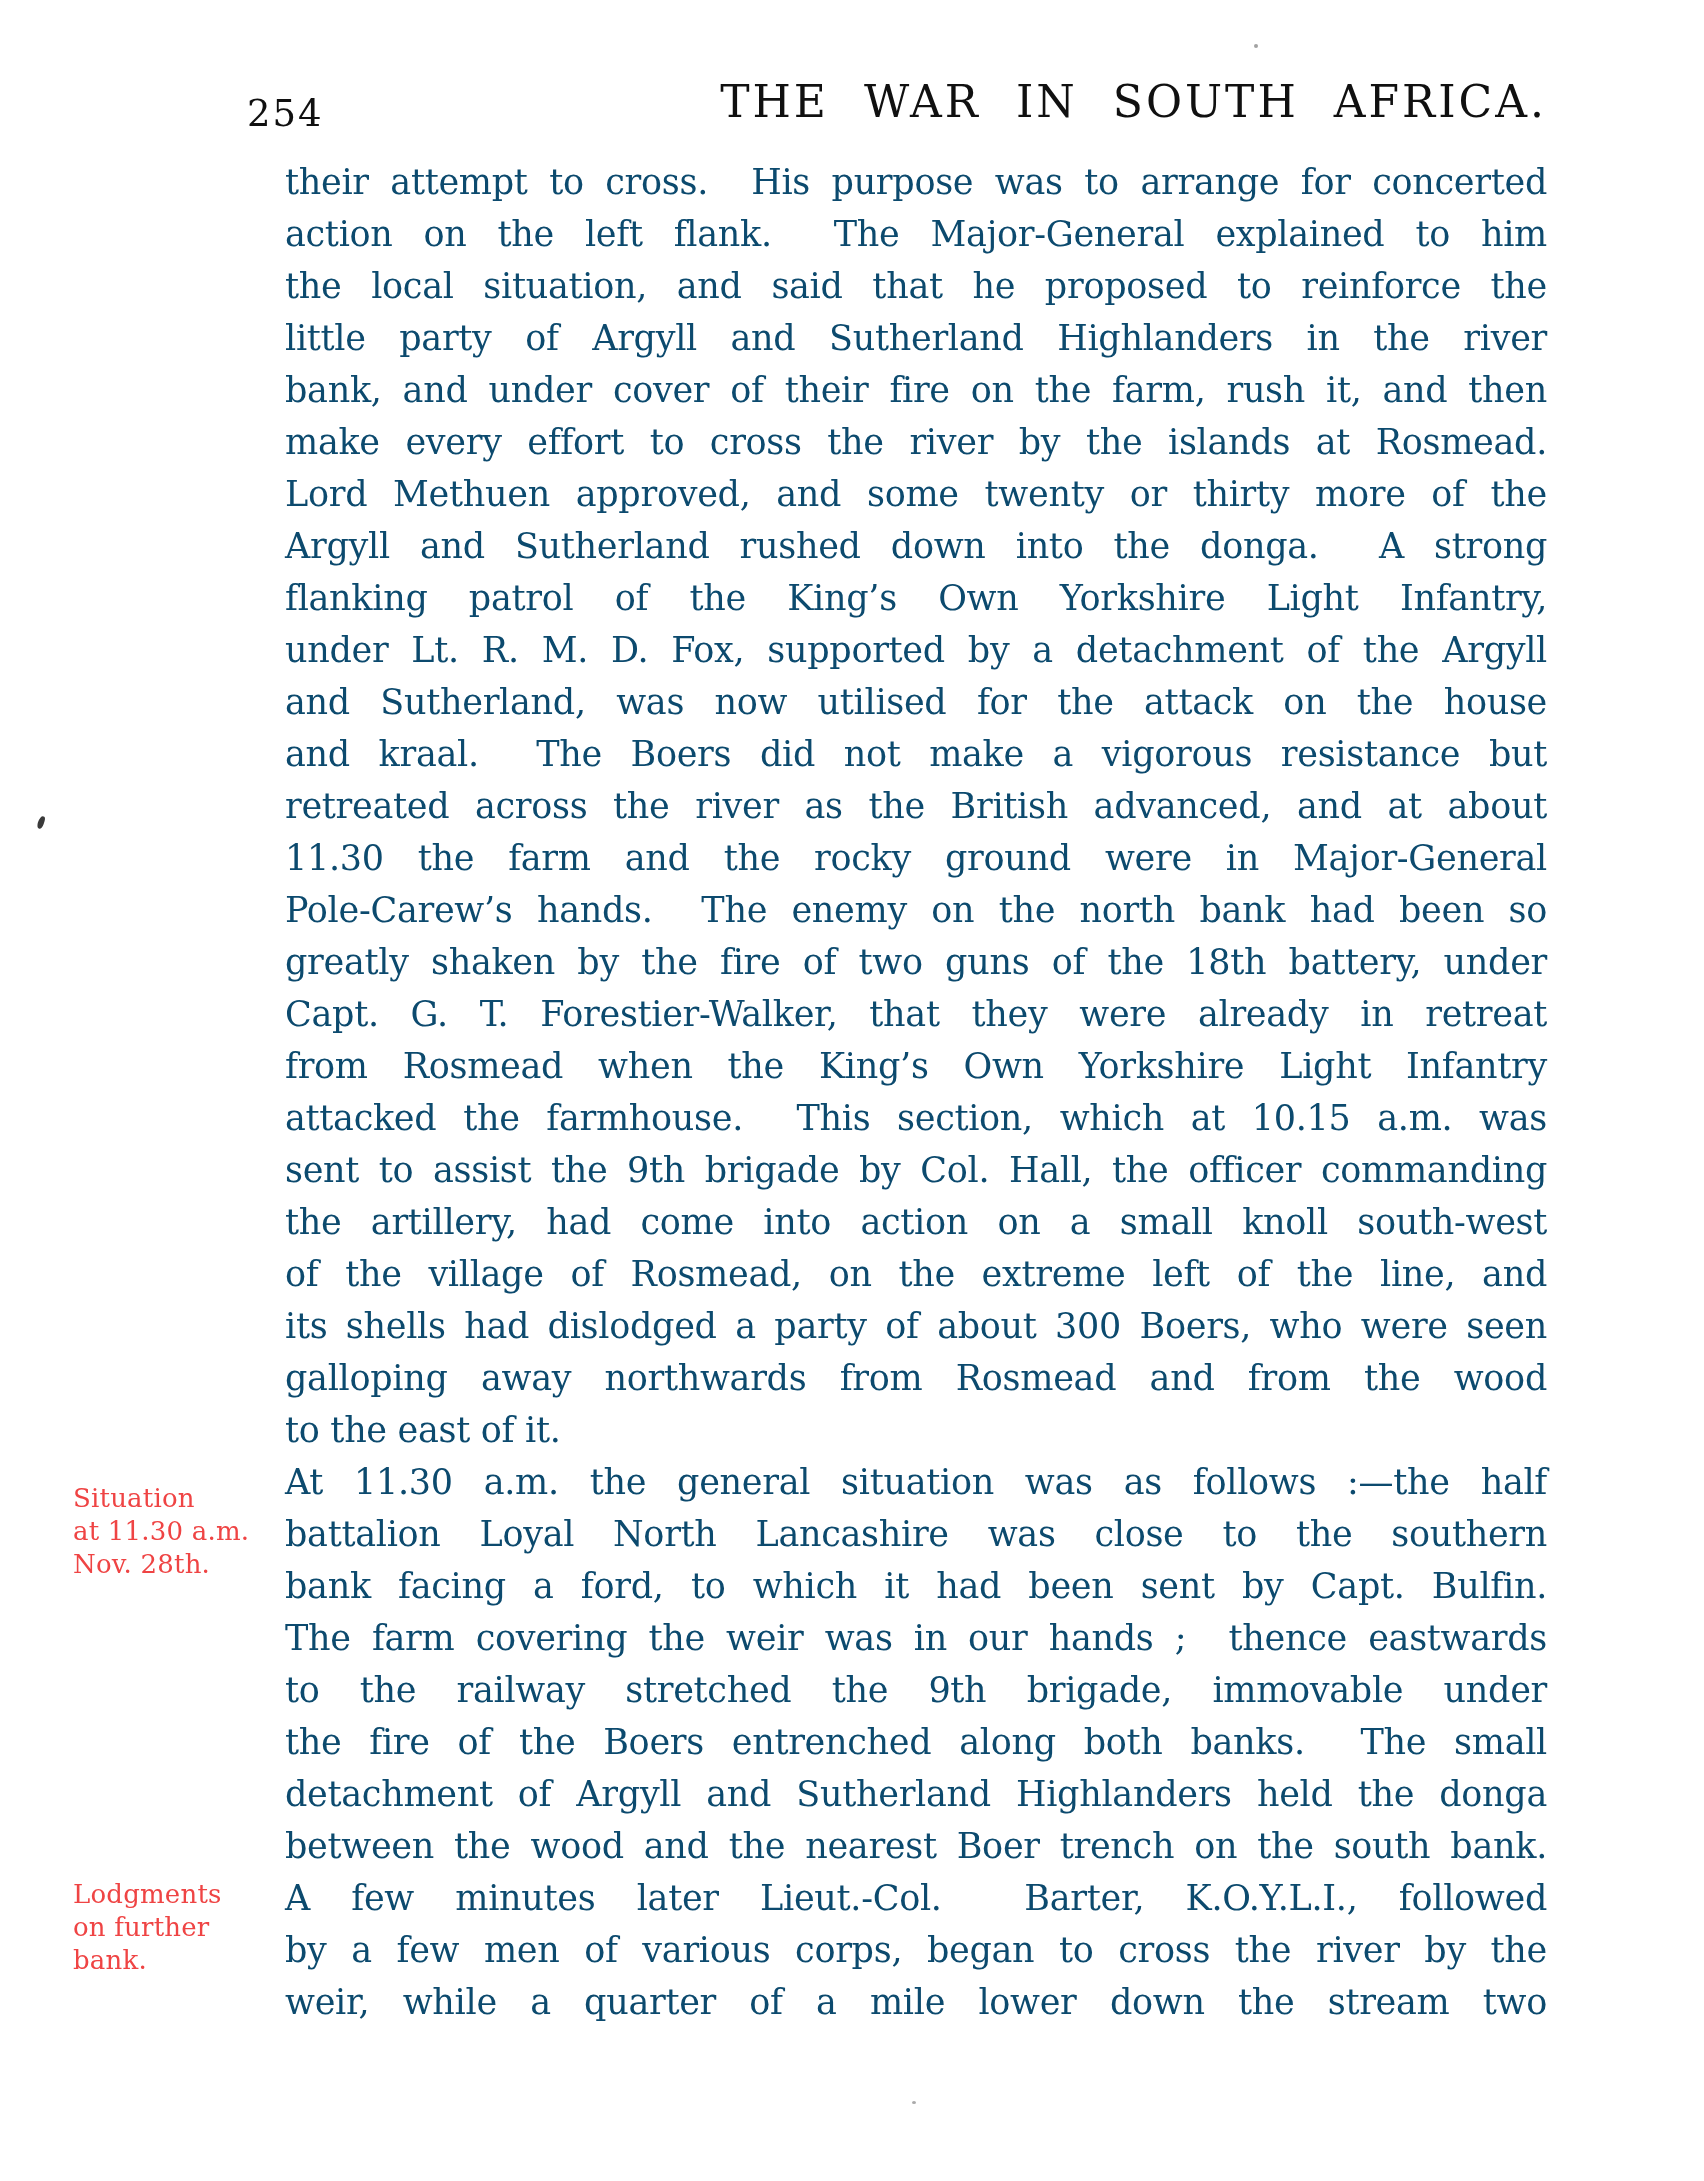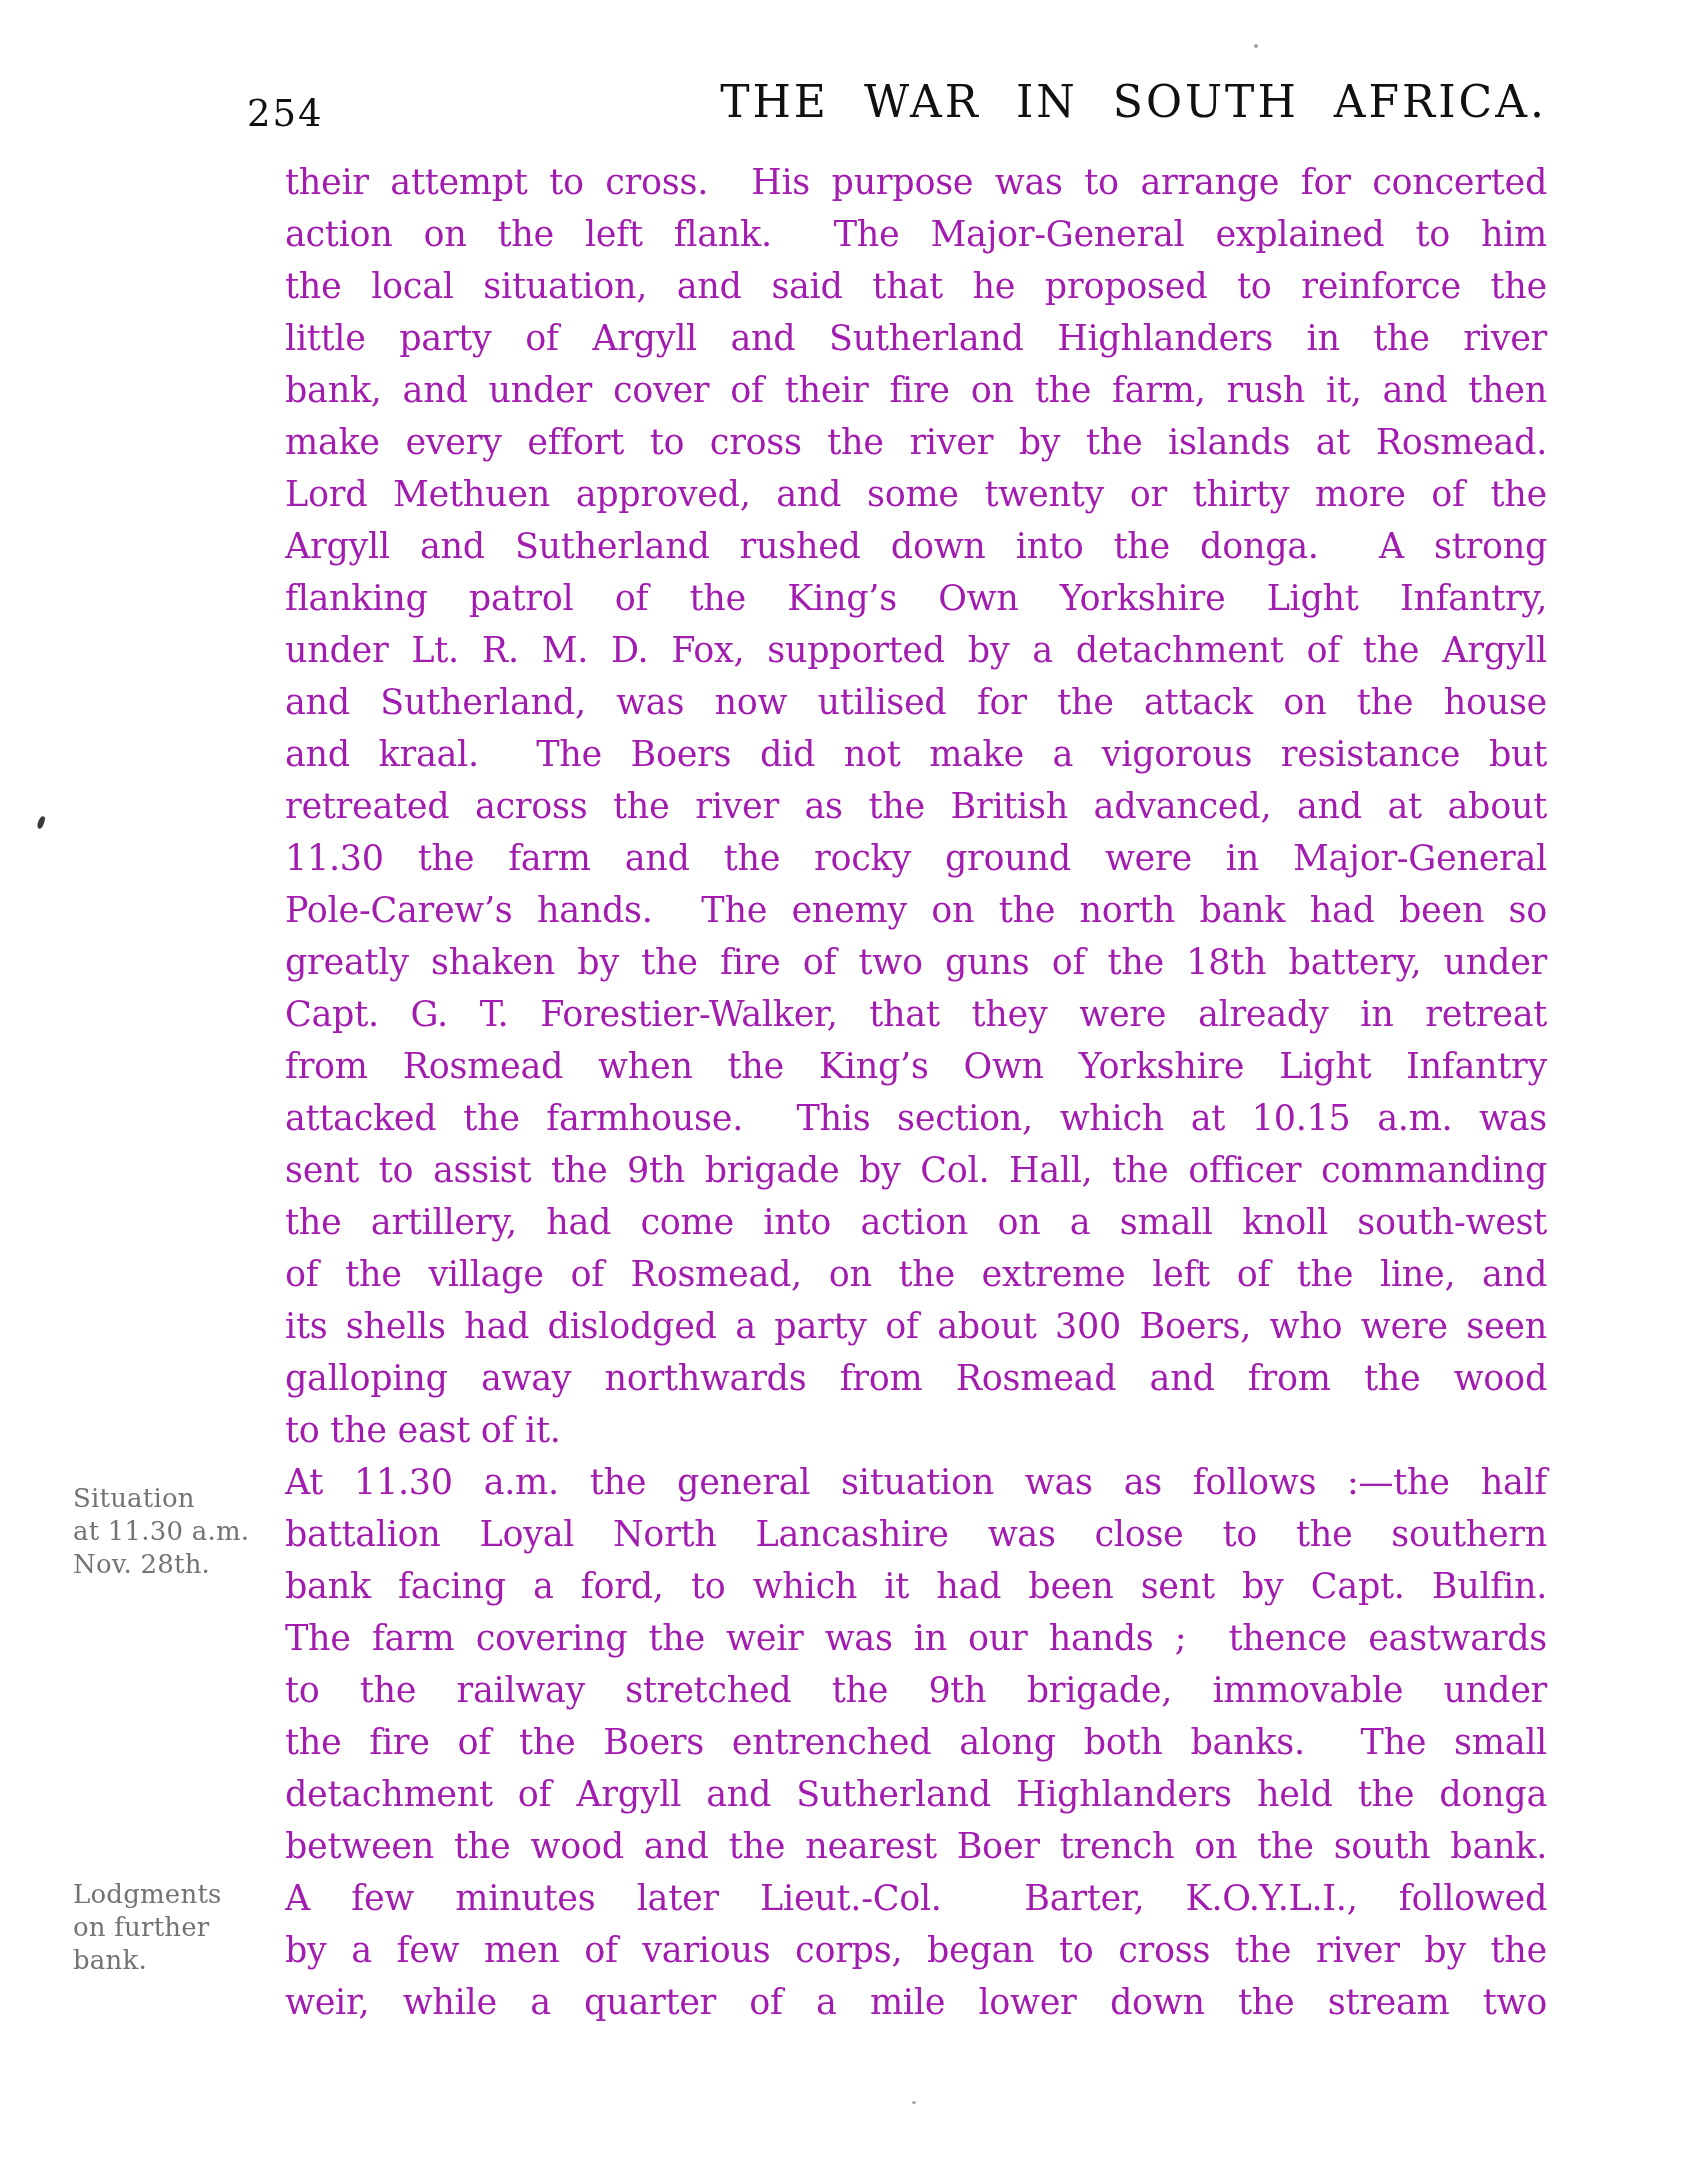--- a/index.html
+++ b/index.html
@@ -47,33 +47,33 @@
   .para {
     position: relative;
   }
   .line {
     font-size: 35px;
     line-height: 52px;
     letter-spacing: -0.3px;
     text-align: justify;
     text-align-last: justify;
     white-space: normal;
-    color: #a21caf;
+    color: #0c4a6e;
   }
   .line.last-left {
     text-align-last: left;
   }
   .para.indent-first .line:first-child {
     text-indent: 64px;
   }
   .margin-note {
     position: absolute;
     left: -212px;
     width: 196px;
-    color: #737373;
+    color: #ef4444;
   }
   .para:nth-child(2) .margin-note { top: 26px; }
   .para:nth-child(3) .margin-note { top: 6px; }
   .note-line {
     font-size: 26px;
     line-height: 33px;
     letter-spacing: 0.2px;
     text-align: left;
   }
   .scan-speck {

